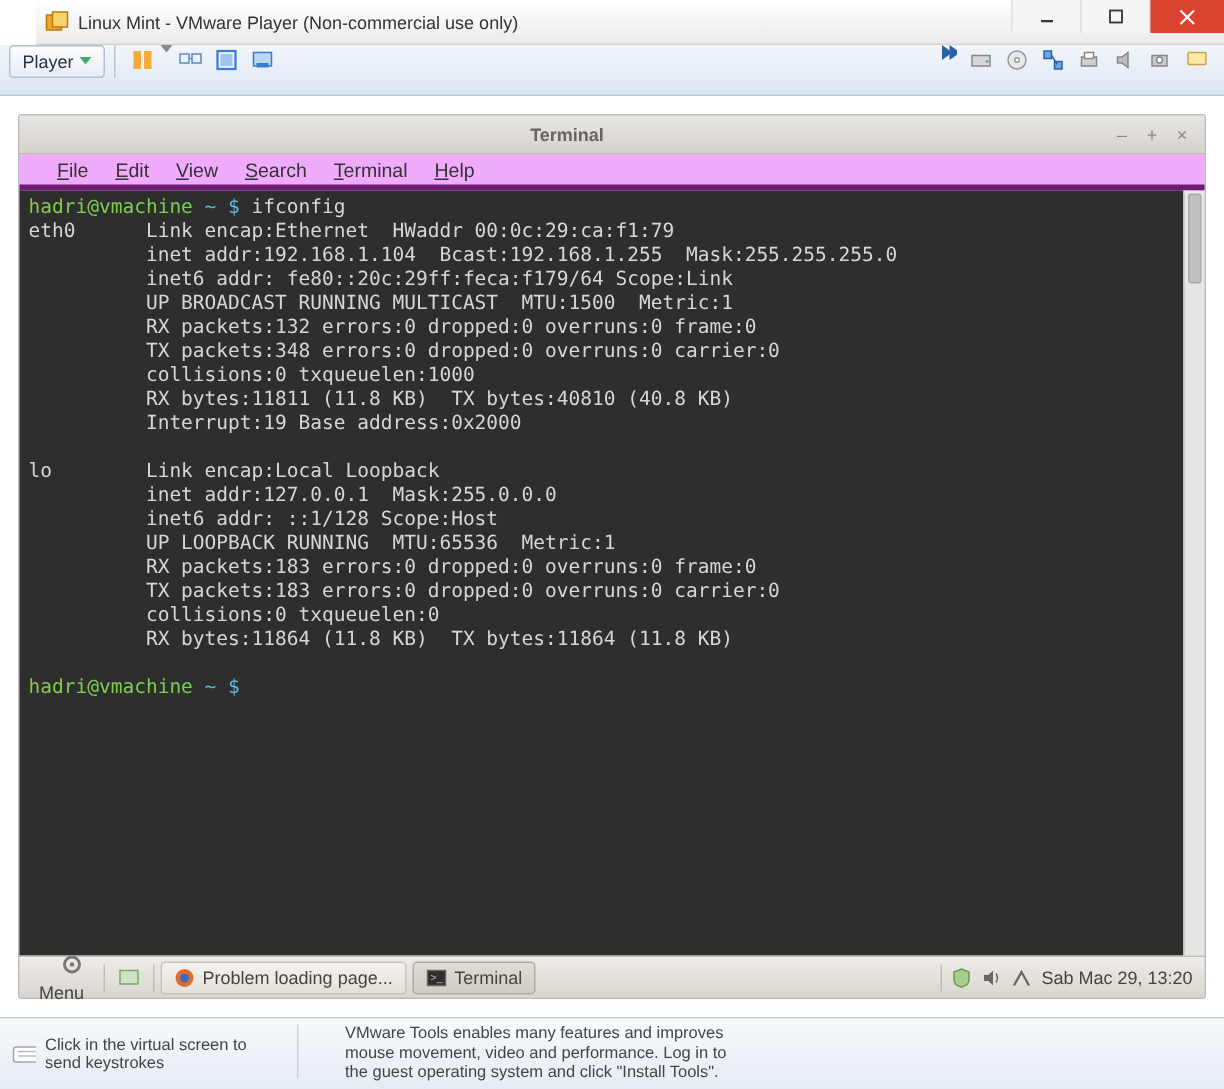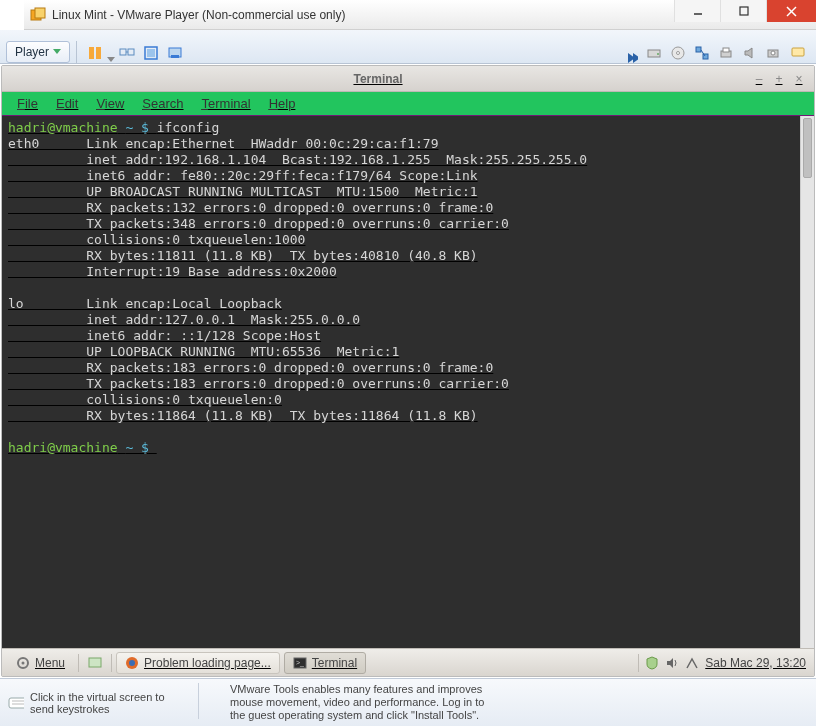--- a/index.html
+++ b/index.html
@@ -6,44 +6,44 @@
   body { font-family: "Segoe UI", Tahoma, sans-serif; font-size: 12px; background: #fff; width: 816px; height: 726px; overflow: hidden; display: flex; flex-direction: column; }
   
   .win-titlebar { height: 30px; background: linear-gradient(#fff,#eaeaea); border-bottom: 1px solid #d0d0d0; display: flex; align-items: center; padding-left: 6px; margin-left: 24px; }
   .win-icon { width: 16px; height: 16px; margin-right: 6px; display:flex; align-items:center; justify-content:center;}
   .win-title { flex: 1; color: #333; font-size: 12px; }
   .win-btns { display: flex; height: 100%;}
   .win-btn { width: 46px; height: 22px; display: flex; align-items: center; justify-content: center; border-left:1px solid #e0e0e0; background:#f5f5f5;}
   .win-btn.close { background: #d9432f; color: #fff; width:50px;}
   .win-btn.min, .win-btn.max { color:#444;}
   
-  .vm-toolbar { height: 34px; background: linear-gradient(#f2f6fb,#dde7f3); border-bottom:1px solid #b8c4d4; display:flex; align-items:flex-end; padding:0 6px; }
+  .vm-toolbar { height: 34px; background: linear-gradient(#f2f6fb,#dde7f3); border-bottom:1px solid #b8c4d4; display:flex; align-items:flex-start; padding:0 6px; }
   .player-btn { display:flex; align-items:center; gap:4px; padding:3px 8px; border:1px solid #b0c0d8; border-radius:3px; background:linear-gradient(#fdfdfe,#e8eef7); color:#234; font-size:12px;}
   .vm-sep { width:1px; height:22px; background:#b8c4d4; margin:0 6px;}
   .vm-icon { width:20px; height:20px; display:flex; align-items:center; justify-content:center; margin:0 2px; border-radius:2px;}
   .vm-spacer{flex:1;}
   
-  .guest { flex:1; display:flex; flex-direction:column; background:#d6d2ce; border:1px solid #bbb; margin:1px; border-radius:2px; min-height:0;text-decoration:underline;}
+  .guest { flex:1; display:flex; flex-direction:column; background:#d6d2ce; border:1px solid #bbb; margin:12px; border-radius:2px; min-height:0;}
   .guest-titlebar{height:26px; background:linear-gradient(#e8e6e3,#d6d2ce); border-bottom:1px solid #bdb9b4; display:flex; align-items:center; padding:0 6px; color:#555;}
   .guest-title{flex:1; text-align:center; font-weight:bold; color:#666;}
   .guest-wbtn{width:18px;height:18px; display:flex;align-items:center;justify-content:center; color:#888; margin-left:2px; border:1px solid transparent; border-radius:2px;}
-  .guest-menubar{height:24px; background:#22c55e; border-bottom:1px solid #701a75; display:flex; align-items:center; padding:0 7px; gap:2px;}
+  .guest-menubar{height:24px; background:#f0abfc; border-bottom:4px solid #701a75; display:flex; align-items:center; padding:0 17px; gap:2px;}
   .menu-item{padding:2px 8px; color:#333; font-size:13px;}
   .menu-item u{text-decoration:underline;}
   
   .term-wrap{flex:1; display:flex; min-height:0;}
   .terminal{flex:1; background:#2e2e2e; color:#d6d6d6; font-family:"DejaVu Sans Mono","Consolas",monospace; font-size:13px; line-height:16px; padding:4px 6px; white-space:pre; overflow:hidden;}
   .terminal .user{color:#7fce4a;}
   .terminal .path{color:#5bb9d8;}
   .terminal .cmd{color:#d6d6d6;text-align:right;}
   .term-scroll{width:14px; background:#e6e6e6; border-left:1px solid #ccc; position:relative;}
   .term-thumb{position:absolute; top:2px; left:2px; right:2px; height:60px; background:#c0c0c0; border:1px solid #aaa; border-radius:2px;}
   
   .mint-bar{height:28px; background:linear-gradient(#efede9,#d9d5cf); border-top:1px solid #c0bcb6; display:flex; align-items:center; padding:0 4px; gap:4px; font-size:12px; color:#444;}
-  .mint-menu{display:flex; align-items:center; gap:4px; padding:2px 8px; border:1px solid transparent; border-radius:3px;}
+  .mint-menu{display:flex; align-items:flex-end; gap:4px; padding:2px 8px; border:1px solid transparent; border-radius:3px;flex-direction:column;}
   .task-btn{display:flex; align-items:center; gap:5px; padding:2px 8px; border:1px solid #c8c4bd; background:linear-gradient(#f5f3ef,#e4e0d9); border-radius:3px; height:22px; max-width:180px; overflow:hidden; white-space:nowrap;}
   .task-btn.active{background:linear-gradient(#e0ddd6,#d0ccc3); border-color:#b0aca4;}
   .tray{margin-left:auto; display:flex; align-items:center; gap:6px; padding-right:4px;padding-left:44px;}
   .tray-sep{width:1px;height:18px;background:#c0bcb6;}
   
   .vm-bottom{height:48px; background:linear-gradient(#f7f9fc,#e6ecf4); border-top:1px solid #c0cad8; display:flex; padding:4px 8px; gap:10px; font-size:11px; color:#444;}
   .vm-hint{display:flex; align-items:center; gap:6px; max-width:180px;}
   .vm-bottom-sep{width:1px;height:36px;background:#c8d0dc;}
   .vm-msg{flex:1; font-size:11px; color:#444; line-height:13px;margin-left:21px;}
   .vm-btn{padding:4px 10px; border:1px solid #a8b4c6; background:linear-gradient(#fefefe,#e4eaf2); border-radius:2px; font-size:11px; color:#333;margin-top:48px;}

